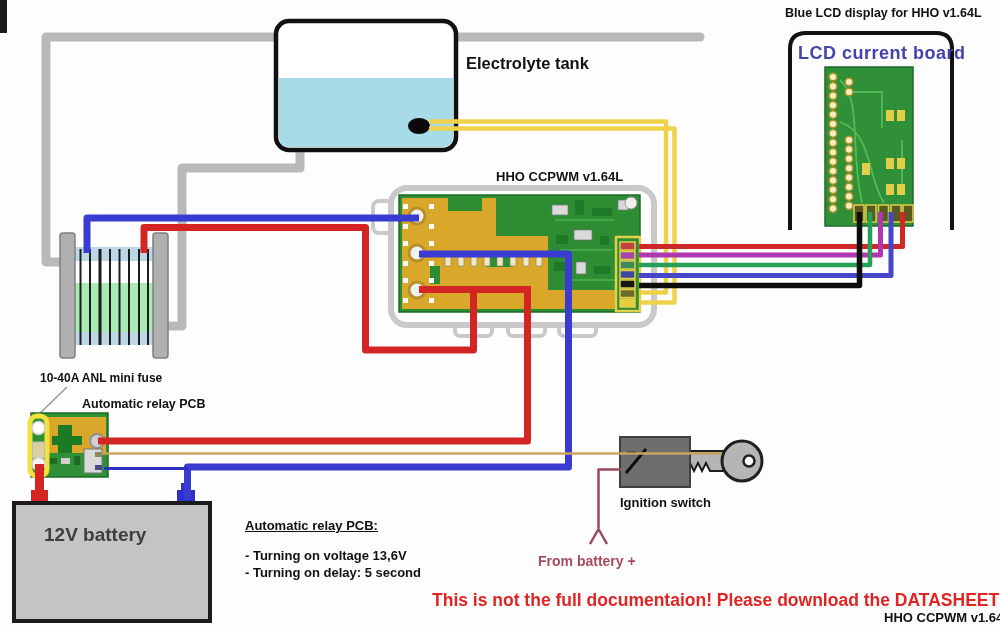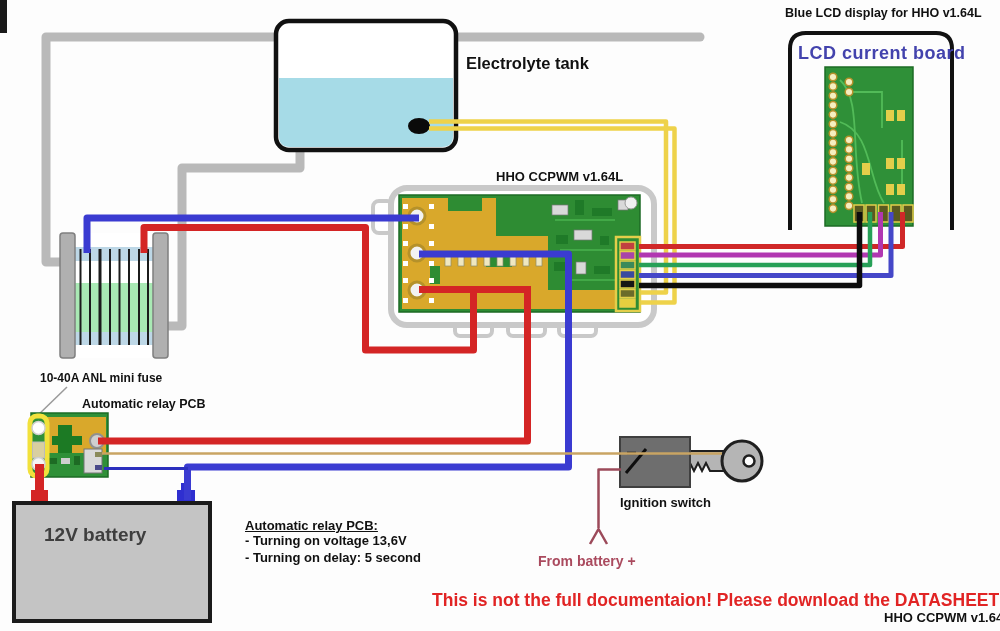--- a/index.html
+++ b/index.html
@@ -12,21 +12,21 @@
   .lbl-tank{left:466px;top:54px;font-size:16.5px;}
   .lbl-mainboard{left:496px;top:170px;font-size:13px;}
   .lbl-fuse{left:40px;top:372px;font-size:12px;}
   .lbl-relay{left:82px;top:398px;font-size:12.5px;}
   .lbl-battery{left:44px;top:525px;font-size:19px;color:#3e3e3e;}
   .lbl-ignition{left:620px;top:496px;font-size:13px;}
   .lbl-frombatt{left:538px;top:554px;font-size:14px;color:#aa4a5e;}
   .lbl-warning{left:432px;top:591px;font-size:17.5px;color:#e12424;}
   .lbl-footer{left:884px;top:611px;font-size:13px;}
   .specs{position:absolute;left:245px;top:518px;font-size:13px;font-weight:700;color:#111;}
-  .specs .t{text-decoration:underline;display:block;margin-bottom:0;}
+  .specs .t{text-decoration:underline;display:block;margin-bottom:15px;}
   .specs .i{display:block;line-height:16.5px;}
 </style>
 </head>
 <body>
 
 <div class="stage">
 
 <svg width="1000" height="631" viewBox="0 0 1000 631">
 
   <rect x="0" y="0" width="7" height="33" fill="#1a1a1a"></rect>

